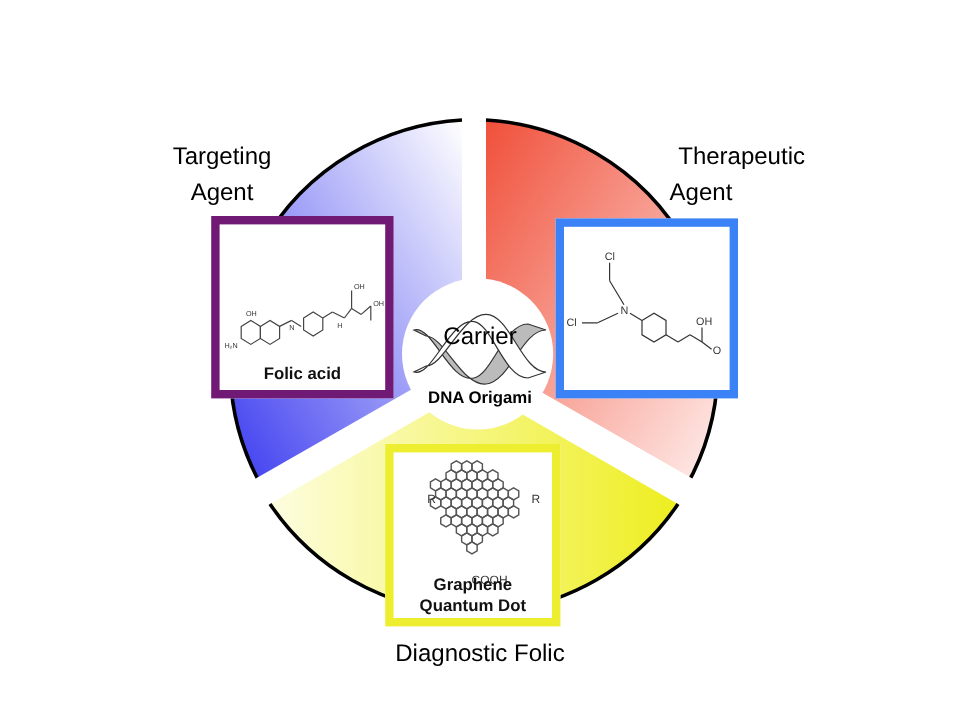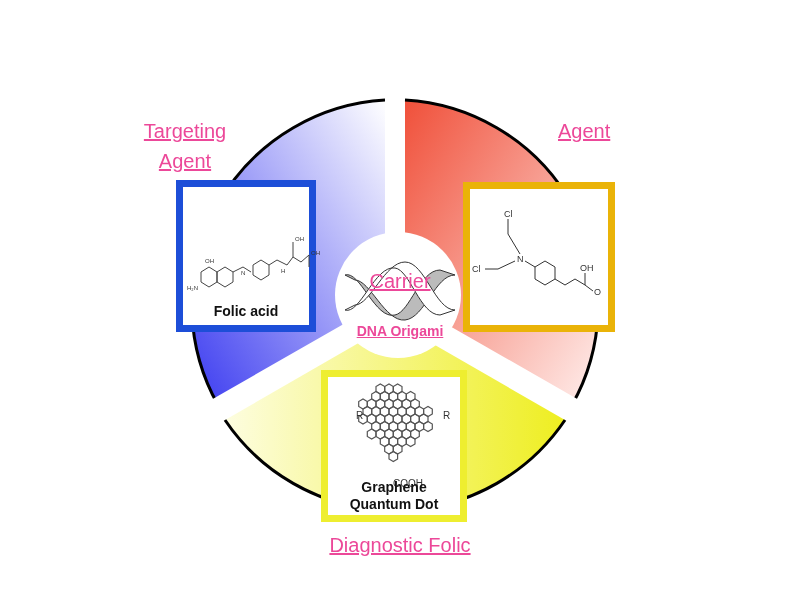--- a/index.html
+++ b/index.html
@@ -1,18 +1,18 @@
 <!DOCTYPE html>
 <html><head>
 <meta charset="utf-8">
 <style>
   html,body{margin:0;padding:0;background:#fff;}
   body{width:800px;height:600px;position:relative;overflow:hidden;font-family:"Liberation Sans",sans-serif;}
   svg.bg{position:absolute;left:0;top:0;}
-  .label{position:absolute;font-size:20px;color:#ec4899;text-align:center;line-height:30px;text-decoration:underline;}
+  .label{position:absolute;font-size:20px;color:#000000;text-align:center;line-height:30px;}
   .box{position:absolute;background:#fff;box-sizing:border-box;}
   .boxlabel{position:absolute;left:0;right:0;text-align:center;font-weight:bold;font-size:14px;color:#111;}
   .chem{position:absolute;}
 </style>
 </head>
 <body>
 
 <svg class="bg" width="800" height="600">
   <defs>
     <linearGradient id="gBlue" x1="0" y1="1" x2="1" y2="0">
@@ -47,27 +47,28 @@
     <path d="M345,275 C360,270 375,320 395,315 C410,312 420,270 440,270 L455,275 C435,275 425,318 405,320 C385,322 370,280 355,280 Z" fill="#bbb"></path>
     <path d="M345,310 C360,315 375,265 395,268 C410,270 420,315 440,315 L455,310 C435,310 425,262 405,262 C385,262 370,305 355,305 Z"></path>
   </g>
 </svg>
 
 <div class="label" style="left:125px;top:116px;width:120px;">
   <div>Targeting</div>
   <div>Agent</div>
 </div>
 <div class="label" style="left:548px;top:116px;width:140px;">
+  <div>Therapeutic</div>
   <div style="text-align:left;padding-left:10px;">Agent</div>
 </div>
 <div class="label" style="left:300px;top:530px;width:200px;">Diagnostic Folic</div>
 <div class="label" style="left:350px;top:222px;width:100px;font-weight:normal;margin-top:44px;">Carrier</div>
 <div class="label" style="left:335px;top:316px;width:130px;font-size:14px;font-weight:bold;text-align:center;">DNA Origami</div>
 
-<div class="box" style="left:176px;top:180px;width:140px;height:152px;border:7px solid #1d4ed8;">
+<div class="box" style="left:176px;top:180px;width:152px;height:152px;border:7px solid #701a75;">
   <svg class="chem" width="140" height="110" style="left:0;top:10px;">
     <g stroke="#444" fill="none" stroke-width="1">
       <polygon points="18,75 26,70 34,75 34,85 26,90 18,85"></polygon>
       <polygon points="34,75 42,70 50,75 50,85 42,90 34,85"></polygon>
       <line x1="50" y1="75" x2="60" y2="70"></line>
       <line x1="60" y1="70" x2="68" y2="75"></line>
       <polygon points="70,68 78,63 86,68 86,78 78,83 70,78"></polygon>
       <line x1="86" y1="68" x2="94" y2="63"></line>
       <line x1="94" y1="63" x2="104" y2="68"></line>
       <line x1="104" y1="68" x2="110" y2="60"></line>
@@ -81,21 +82,21 @@
       <text x="4" y="93">H₂N</text>
       <text x="58" y="78">N</text>
       <text x="98" y="76">H</text>
       <text x="112" y="44">OH</text>
       <text x="128" y="58">OH</text>
     </g>
   </svg>
   <div class="boxlabel" style="bottom:6px;">Folic acid</div>
 </div>
 
-<div class="box" style="left:463px;top:182px;width:152px;height:150px;border:7px solid #eab308;">
+<div class="box" style="left:463px;top:182px;width:152px;height:150px;border:7px solid #3b82f6;">
   <svg class="chem" width="140" height="110" style="left:0;top:10px;">
     <g stroke="#333" fill="none" stroke-width="1">
       <line x1="38" y1="20" x2="38" y2="35"></line>
       <line x1="38" y1="35" x2="50" y2="55"></line>
       <line x1="15" y1="70" x2="28" y2="70"></line>
       <line x1="28" y1="70" x2="45" y2="62"></line>
       <line x1="55" y1="62" x2="65" y2="68"></line>
       <polygon points="65,68 75,62 85,68 85,80 75,86 65,80"></polygon>
       <line x1="85" y1="80" x2="95" y2="86"></line>
       <line x1="95" y1="86" x2="105" y2="80"></line>

